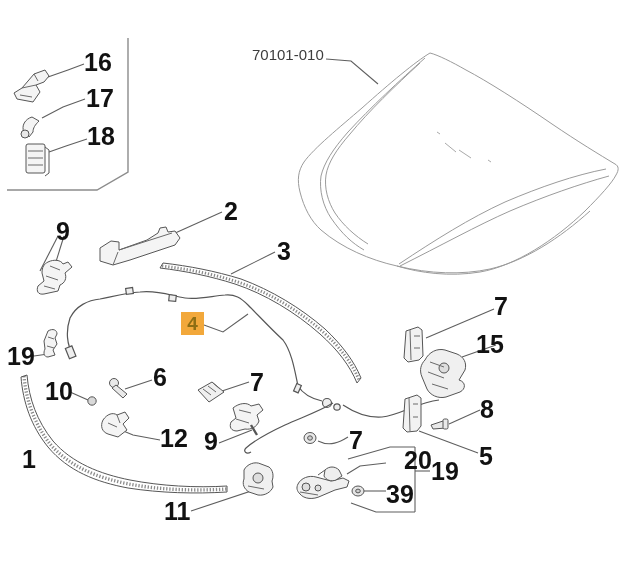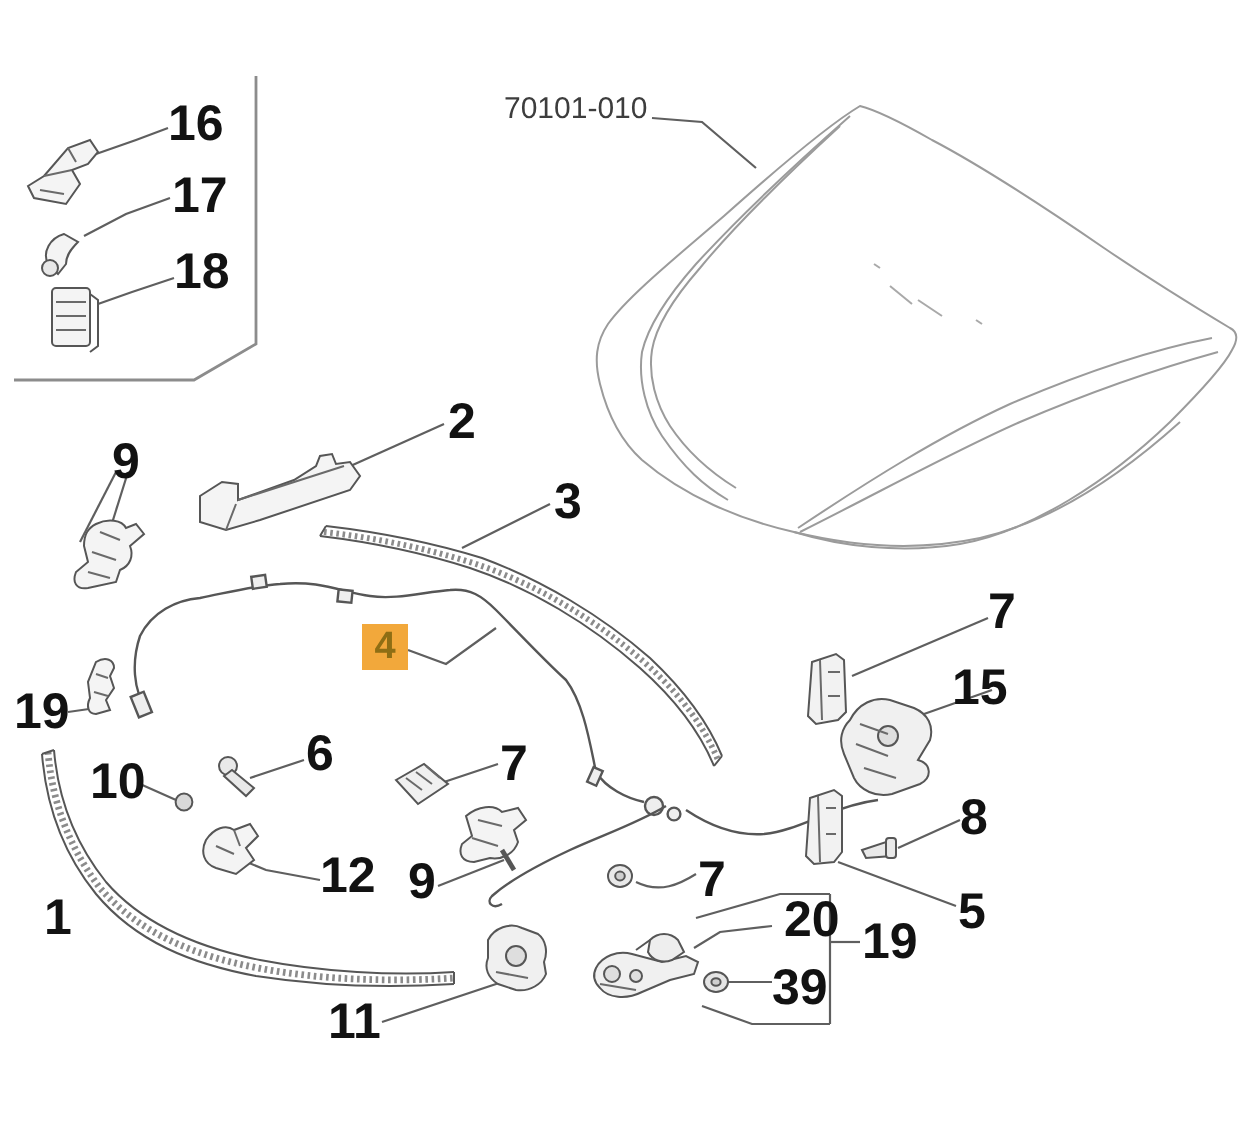--- a/index.html
+++ b/index.html
@@ -218,18 +218,18 @@
   <div class="callout" style="left:476px;top:332px">15</div>
   <div class="callout" style="left:153px;top:365px">6</div>
   <div class="callout" style="left:250px;top:370px">7</div>
   <div class="callout" style="left:45px;top:379px">10</div>
   <div class="callout" style="left:480px;top:397px">8</div>
   <div class="callout" style="left:160px;top:426px">12</div>
   <div class="callout" style="left:204px;top:429px">9</div>
   <div class="callout" style="left:349px;top:428px">7</div>
   <div class="callout" style="left:479px;top:444px">5</div>
   <div class="callout" style="left:22px;top:447px">1</div>
-  <div class="callout" style="left:392px;top:448px">20</div>
+  <div class="callout" style="left:404px;top:448px">20</div>
   <div class="callout" style="left:431px;top:459px">19</div>
   <div class="callout" style="left:386px;top:482px">39</div>
   <div class="callout" style="left:164px;top:499px">11</div>
 
 </div>
 
 </body></html>

